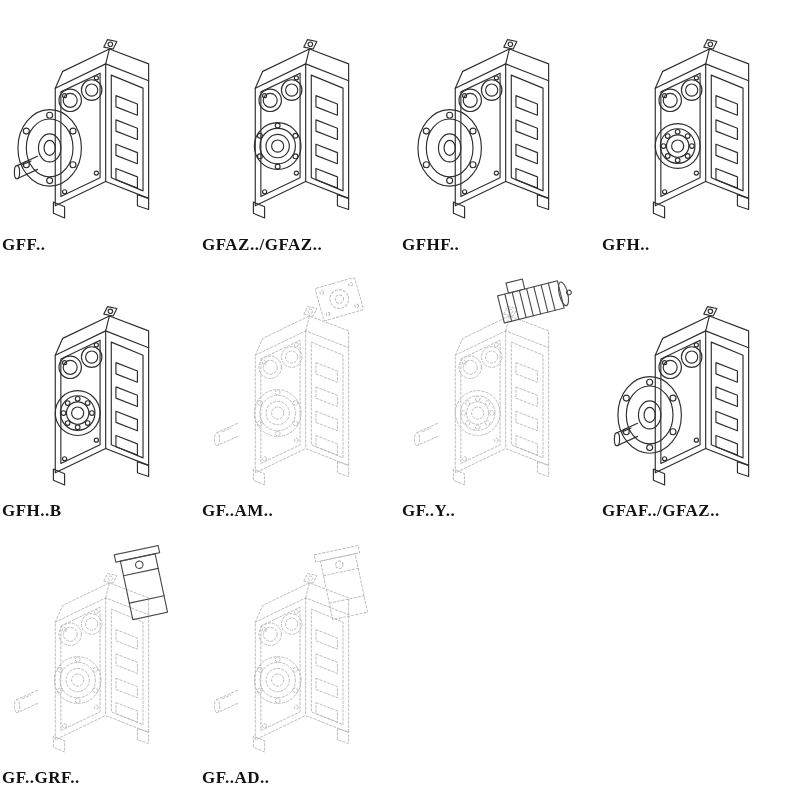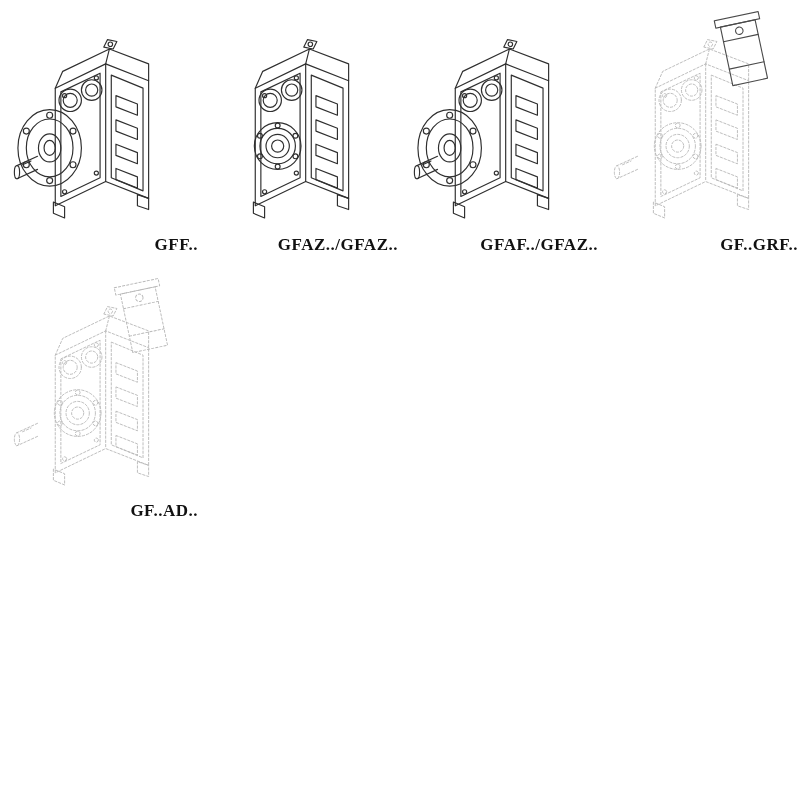--- a/index.html
+++ b/index.html
@@ -8,21 +8,21 @@
     background:var(--bg,#ffffff);
     font-family:"Liberation Serif",serif;
   }
   .grid{
     width:800px;height:800px;
     display:grid;
     grid-template-columns:repeat(4,1fr);
     grid-template-rows:repeat(3,1fr);
   }
   .cell{
-    display:flex;flex-direction:column;align-items:flex-end;
+    display:flex;flex-direction:column;align-items:flex-start;
     padding:4px 2px 8px;box-sizing:border-box;min-height:0;margin:0;
   }
   .drawing{
     flex:1;width:100%;min-height:0;
     display:flex;align-items:center;justify-content:center;
   }
   .drawing svg{width:96%;height:98%;}
   
   .cell svg{
     fill:none;
@@ -174,31 +174,85 @@
       <svg viewBox="0 0 200 240" preserveAspectRatio="xMidYMid meet">
         <use href="#p-body"></use>
         <use href="#p-top-circles"></use>
         <use href="#p-bore"></use>
       </svg>
     </div>
     <figcaption class="label">GFAZ../GFAZ..</figcaption>
   </figure>
 
 
-
-
-
-
-
   <figure class="cell solid">
     <div class="drawing">
       <svg viewBox="0 0 200 240" preserveAspectRatio="xMidYMid meet">
         <use href="#p-body"></use>
         <use href="#p-top-circles"></use>
         <use href="#p-flange"></use>
+      </svg>
+    </div>
+    <figcaption class="label">GFHF..</figcaption>
+  </figure>
+
+  <figure class="cell solid">
+    <div class="drawing">
+      <svg viewBox="0 0 200 240" preserveAspectRatio="xMidYMid meet">
+        <use href="#p-body"></use>
+        <use href="#p-top-circles"></use>
+        <use href="#p-bigbearing"></use>
+      </svg>
+    </div>
+    <figcaption class="label">GFH..</figcaption>
+  </figure>
+
+  <figure class="cell solid">
+    <div class="drawing">
+      <svg viewBox="0 0 200 240" preserveAspectRatio="xMidYMid meet">
+        <use href="#p-body"></use>
+        <use href="#p-top-circles"></use>
+        <use href="#p-bigbearing"></use>
+      </svg>
+    </div>
+    <figcaption class="label">GFH..B</figcaption>
+  </figure>
+
+  <figure class="cell phantom">
+    <div class="drawing">
+      <svg viewBox="0 0 200 240" preserveAspectRatio="xMidYMid meet">
+        <use href="#p-body"></use>
+        <use href="#p-top-circles"></use>
+        <use href="#p-bore"></use>
+        <use href="#p-topflange" class="attach"></use>
+        <use href="#p-shaft"></use>
+      </svg>
+    </div>
+    <figcaption class="label">GF..AM..</figcaption>
+  </figure>
+
+  <figure class="cell phantom attach-dark">
+    <div class="drawing">
+      <svg viewBox="0 0 200 240" preserveAspectRatio="xMidYMid meet">
+        <use href="#p-body"></use>
+        <use href="#p-top-circles"></use>
+        <use href="#p-bigbearing"></use>
+        <use href="#p-motor" class="attach"></use>
+        <use href="#p-shaft"></use>
+      </svg>
+    </div>
+    <figcaption class="label">GF..Y..</figcaption>
+  </figure>
+
+  <figure class="cell solid">
+    <div class="drawing">
+      <svg viewBox="0 0 200 240" preserveAspectRatio="xMidYMid meet">
+        <use href="#p-body"></use>
+        <use href="#p-top-circles"></use>
+        <use href="#p-flange"></use>
         <use href="#p-shaft"></use>
       </svg>
     </div>
     <figcaption class="label">GFAF../GFAZ..</figcaption>
   </figure>
 
 
   <figure class="cell phantom attach-dark">
     <div class="drawing">
       <svg viewBox="0 0 200 240" preserveAspectRatio="xMidYMid meet">

